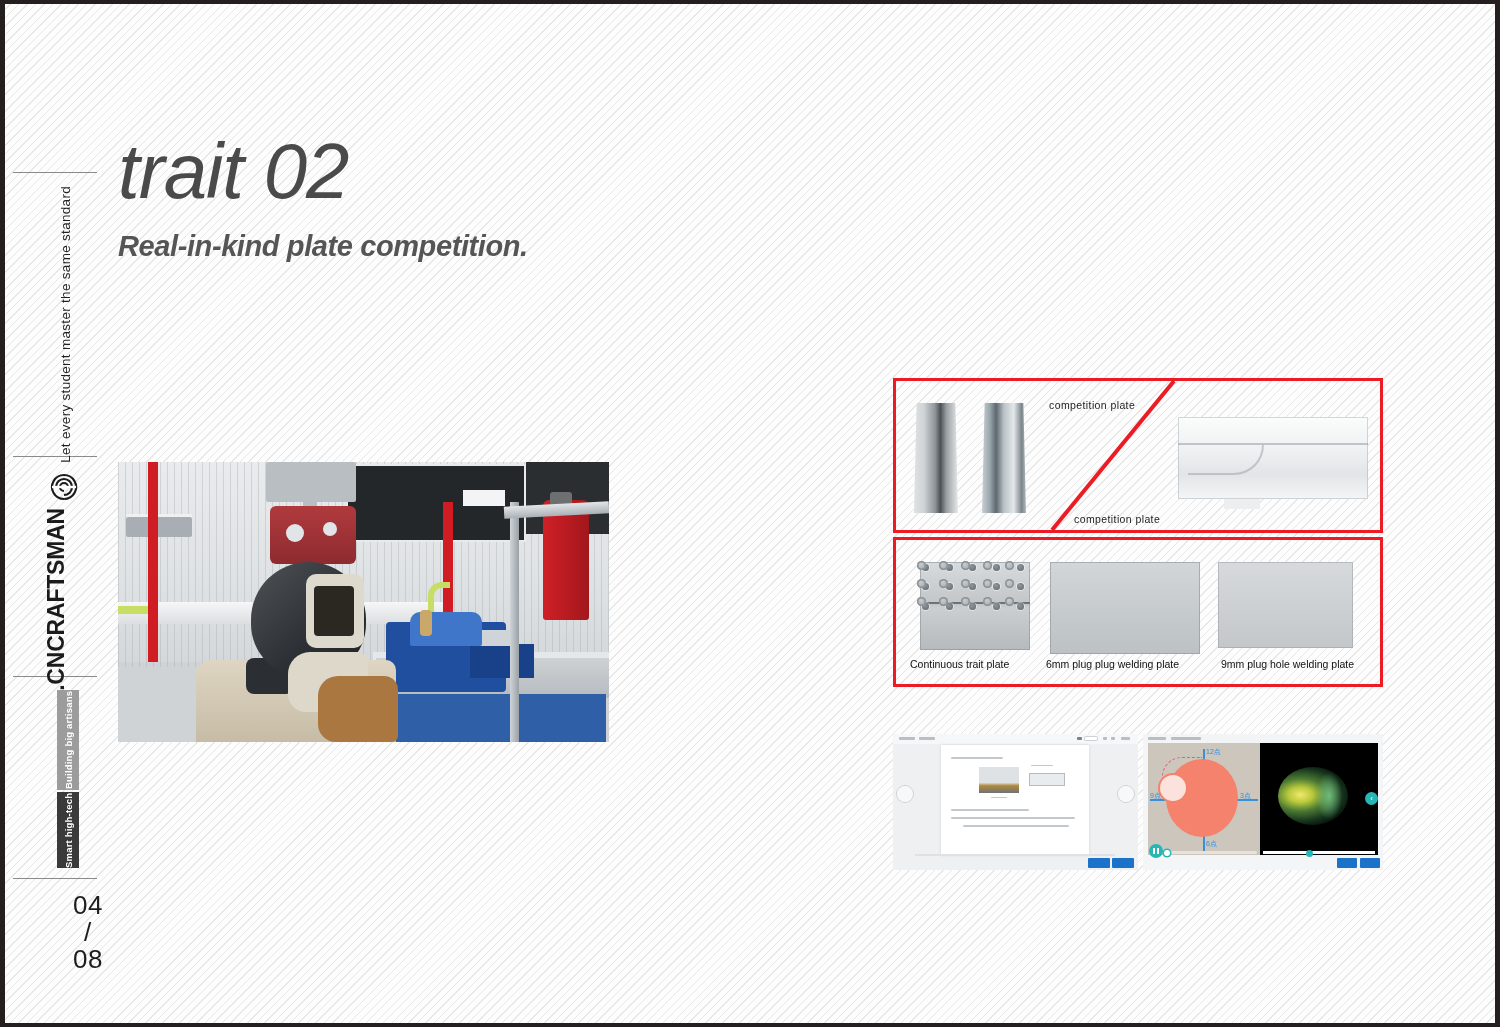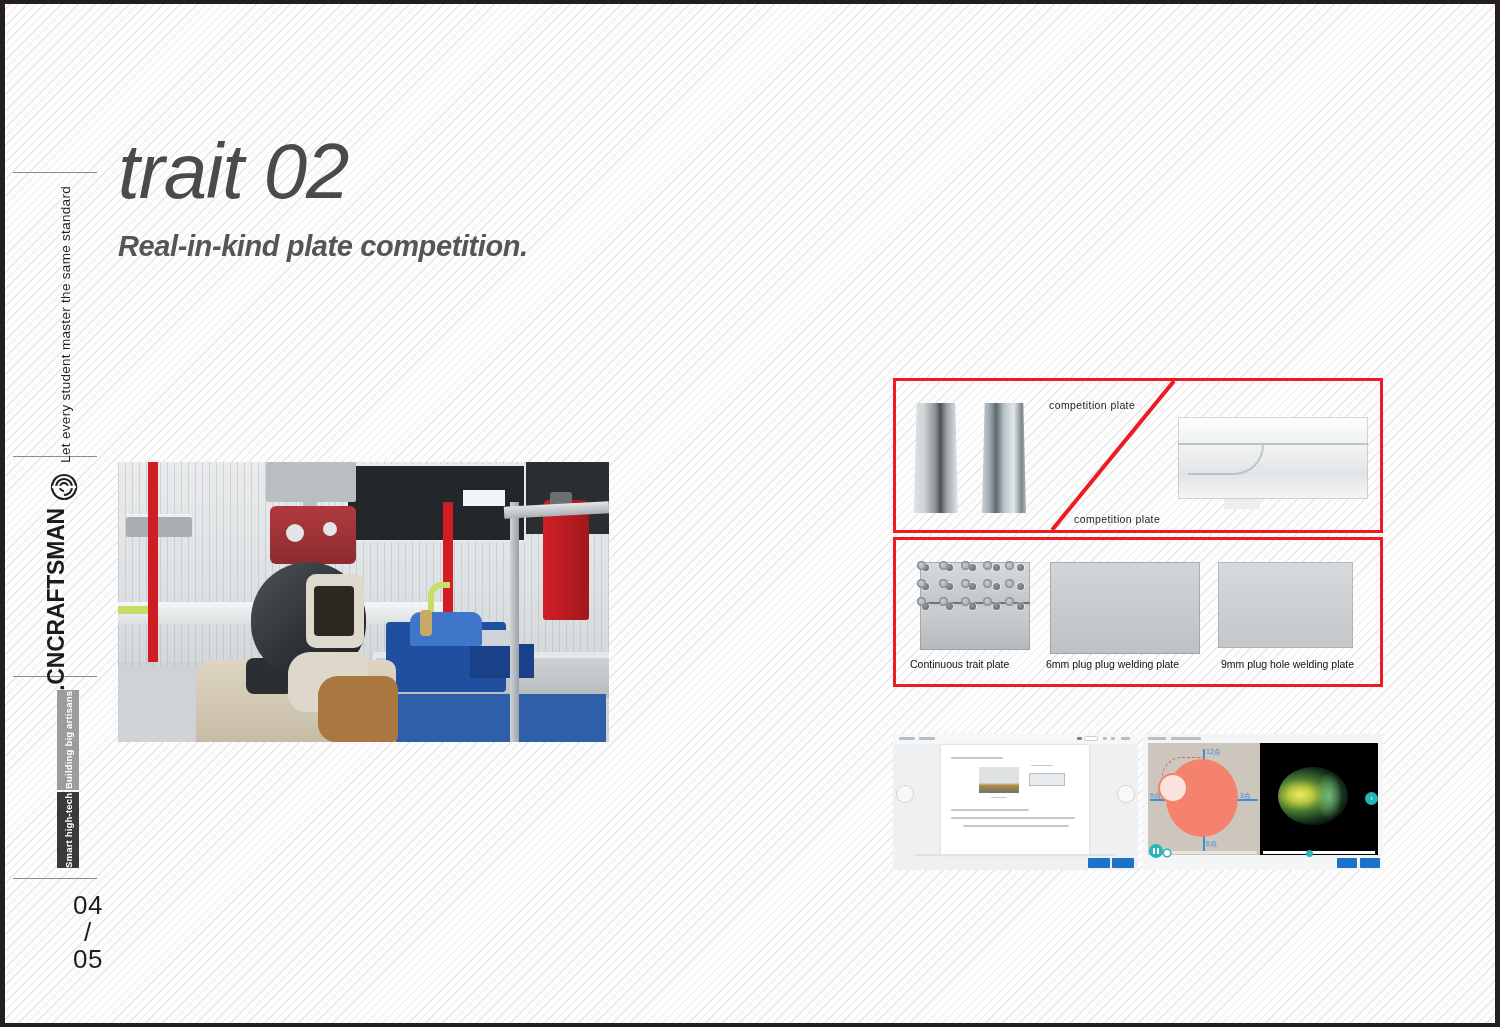--- a/index.html
+++ b/index.html
@@ -345,21 +345,21 @@
     </div>
 
     <div id="badges">
       <div class="badge" id="badge-artisans">Building big artisans</div>
       <div class="badge" id="badge-hightech">Smart high-tech</div>
     </div>
 
     <div id="pageno">
       <div>04</div>
       <div>/</div>
-      <div>05</div>
+      <div>08</div>
     </div>
   </div>
 
   <div id="headline">
     <div id="trait-title">trait 02</div>
     <div id="lede">Real-in-kind plate competition.</div>
   </div>
 
   <div id="photo">
     <div class="ph" id="ph-wall"></div>

